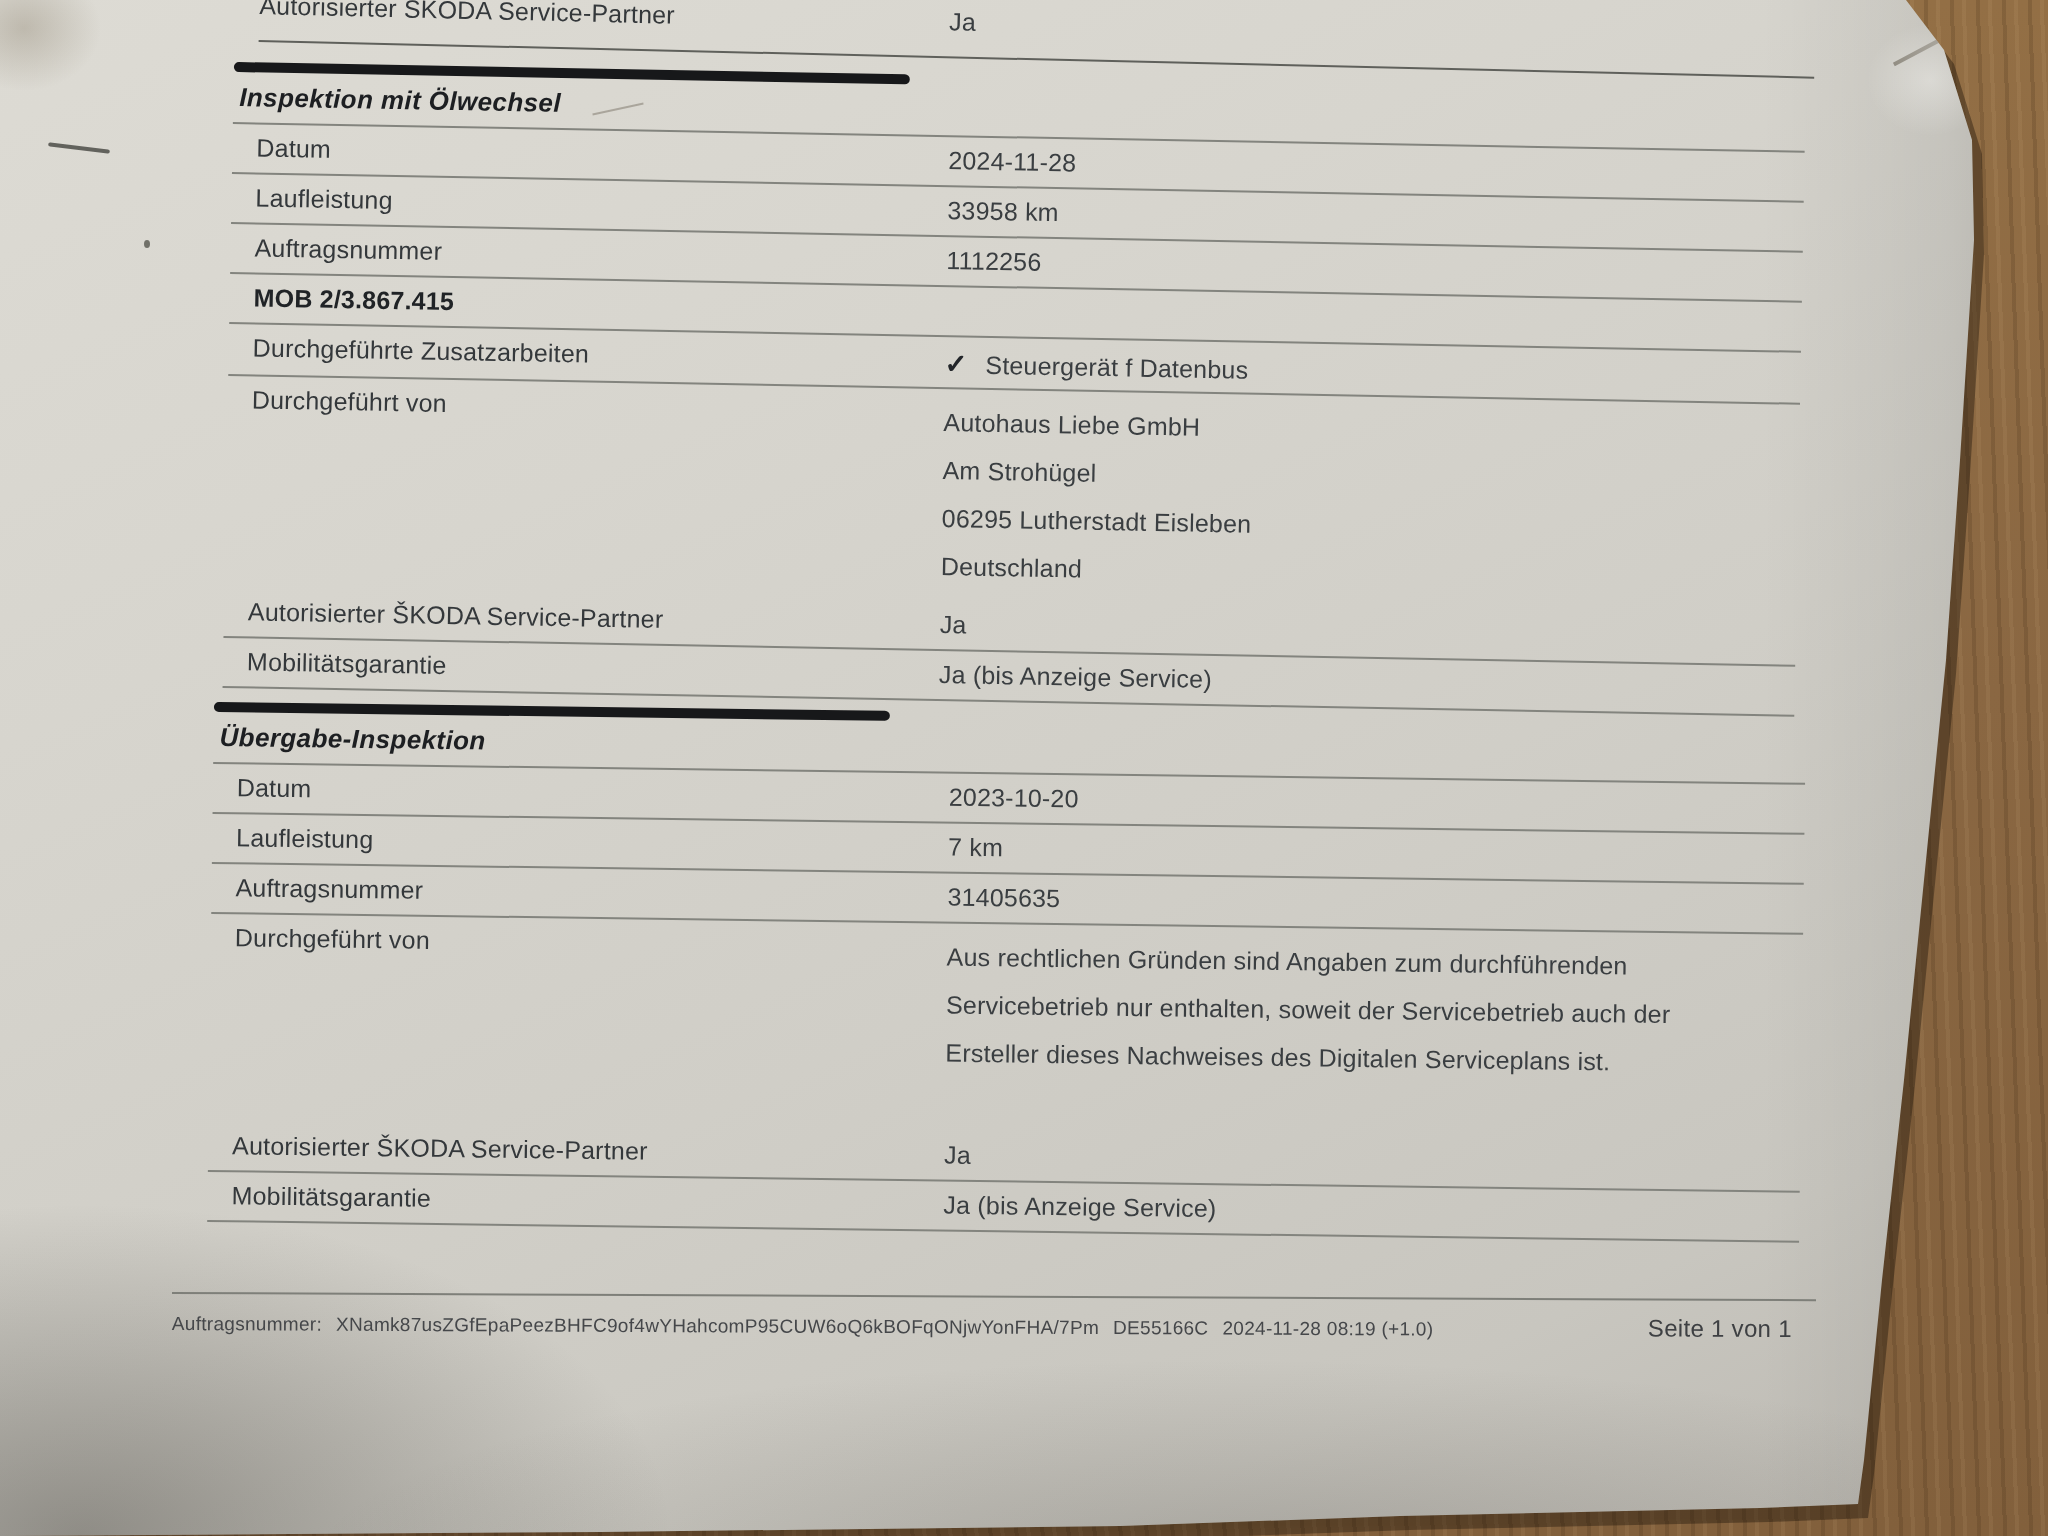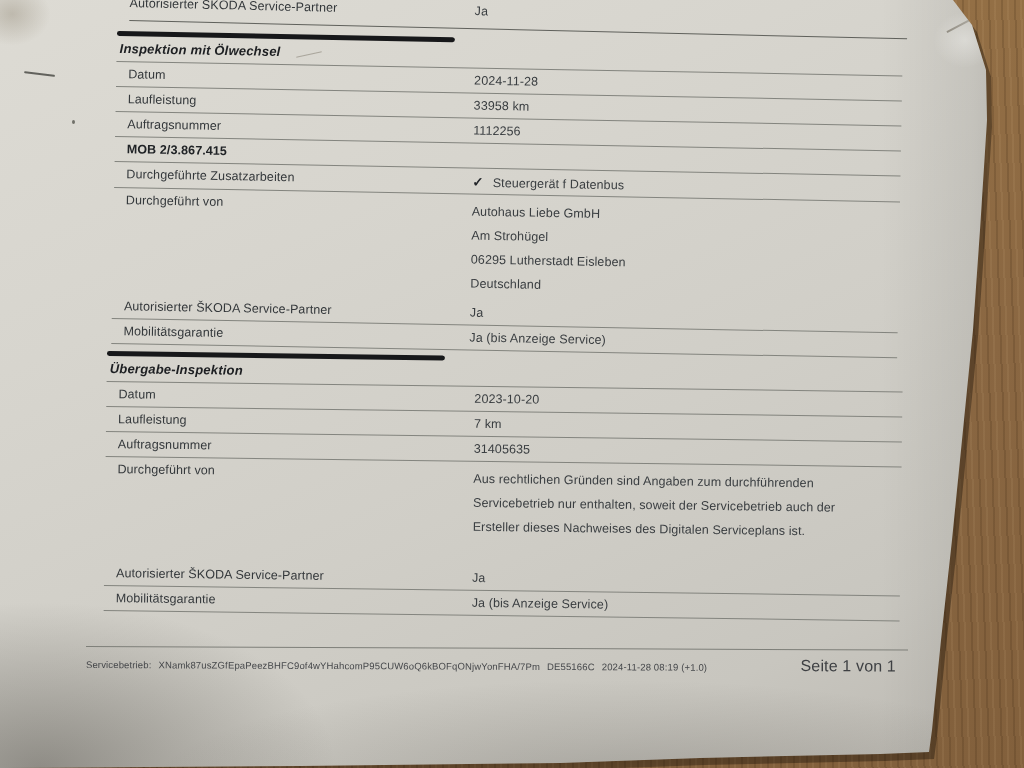--- a/index.html
+++ b/index.html
@@ -58,21 +58,21 @@
   .val{flex:1;color:#3a3e41;}
   .row.bold{color:#202326;font-weight:bold;}
   .row.multi{border-bottom:none;}
   .row.multi .val div{line-height:24.3px;}
   .block2 .row.multi{padding-bottom:27px;}
   .check{display:inline-block;margin-right:9px;font-weight:bold;font-size:13.5px;color:#23262a;}
   
   .block3{display:flex;align-items:baseline;border-top:1px solid #7e7f79;
     padding-top:7px;font-size:9.5px;color:#45474a;letter-spacing:.15px;}
   .block3 .seg{margin-right:7px;white-space:nowrap;}
-  .block3 .page{margin-left:auto;padding-right:12px;font-size:16px;color:#3e4043;}
+  .block3 .page{margin-left:auto;padding-right:12px;font-size:12px;color:#3e4043;}
 </style>
 </head>
 <body>
 
 <div class="viewport">
   <div class="wood"></div>
   <div class="paper-shadow"></div>
 
   <div class="paper">
     <div class="pen-mark"></div>
@@ -164,21 +164,21 @@
             <span class="val">Ja</span>
           </div>
           <div class="row">
             <span class="lbl">Mobilitätsgarantie</span>
             <span class="val">Ja (bis Anzeige Service)</span>
           </div>
         </div>
       </div>
 
       <div class="block block3">
-        <span class="seg">Servicebetrieb:</span>
+        <span class="seg">Auftragsnummer:</span>
         <span class="seg">XNamk87usZGfEpaPeezBHFC9of4wYHahcomP95CUW6oQ6kBOFqONjwYonFHA/7Pm</span>
         <span class="seg">DE55166C</span>
         <span class="seg">2024-11-28 08:19 (+1.0)</span>
         <span class="page">Seite 1 von 1</span>
       </div>
 
     </div>
   </div>
 </div>
 

